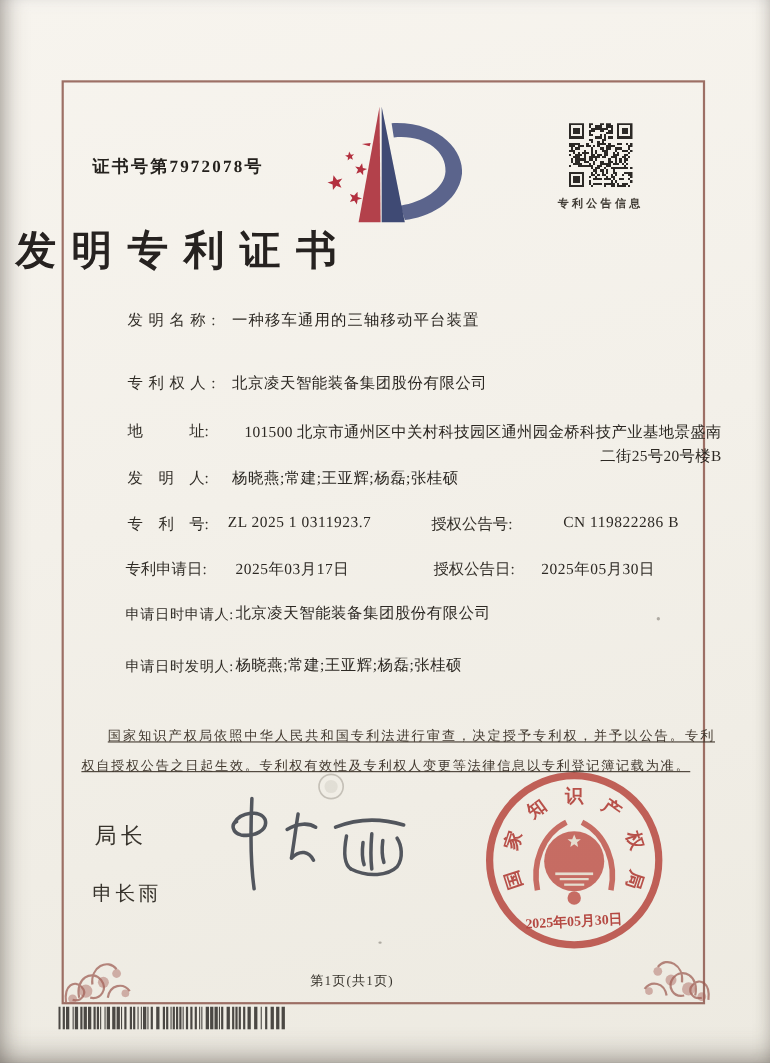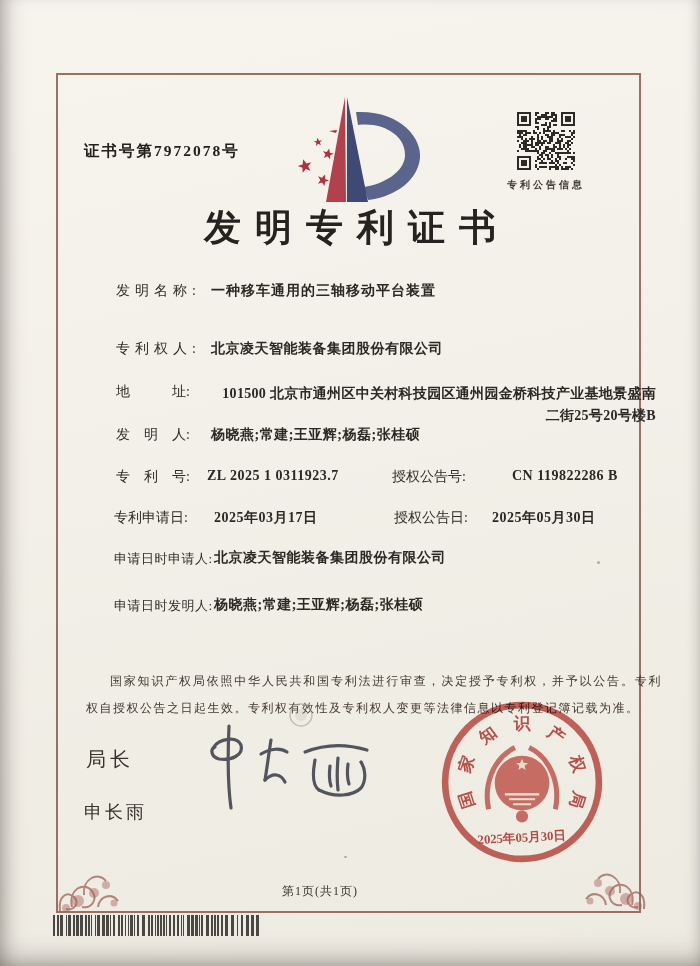--- a/index.html
+++ b/index.html
@@ -15,30 +15,30 @@
     color:#2e2a25;
   }
   .frame{position:absolute;left:56px;top:73px;width:585px;height:840px;
     border:2px solid #8d584e;opacity:.85;}
   .cert-no{position:absolute;left:84px;top:112px;font-size:15.5px;font-weight:700;
     letter-spacing:2px;color:#24211d;margin-top:29px;}
   .logo{position:absolute;left:272px;top:90px;width:155px;height:118px;}
   .qr{position:absolute;left:517px;top:112px;width:58px;height:58px;}
   .qr-caption{position:absolute;left:496px;top:178px;width:100px;text-align:center;
     font-size:10px;font-weight:700;letter-spacing:3px;color:#3f3a33;}
-  .title{position:absolute;left:0;top:203px;width:100%;text-align:center;
+  .title{position:absolute;left:0;top:203px;width:100%;text-align:left;
     font-size:37px;font-weight:700;letter-spacing:14px;padding-left:14px;color:#262220;}
   .flabel,.fvalue{position:absolute;font-size:14px;color:#312d27;white-space:nowrap;margin-left:24px;}
   .ls4{letter-spacing:5px;}
-  .fvalue{letter-spacing:.5px;color:#2c2823;font-weight:bold;}
+  .fvalue{letter-spacing:.5px;color:#2c2823;}
   .wrapval{white-space:normal;width:445px;line-height:22px;letter-spacing:.3px;text-align:right;}
   .smlabel{font-size:13px;letter-spacing:.5px;}
-  .legal{position:absolute;left:70px;top:652px;width:576px;margin:16px;
+  .legal{position:absolute;left:70px;top:652px;width:576px;margin:4px;
     font-size:12px;letter-spacing:1.5px;line-height:27px;color:#42392f;
-    text-indent:2em;text-align:justify;}
+    text-indent:2em;text-align:justify;text-decoration:underline;}
   .sign-title{position:absolute;left:86px;top:746px;font-size:20px;letter-spacing:4px;color:#38342d;}
   .sign-name{position:absolute;left:84px;top:800px;font-size:18px;letter-spacing:3px;color:#38342d;}
   .signature{position:absolute;left:175px;top:718px;width:215px;height:95px;}
   .seal{position:absolute;left:436px;top:696px;width:172px;height:172px;
     mix-blend-mode:multiply;opacity:.92;}
   .seal text{font-family:"Liberation Serif","DejaVu Serif",serif;font-weight:700;}
   .watermark{position:absolute;left:288px;top:702px;width:26px;height:26px;opacity:.5;}
   .page-no{position:absolute;left:0;top:883px;width:640px;text-align:center;
     font-size:12px;letter-spacing:1px;color:#38342d;}
   .orn{position:absolute;width:85px;height:64px;}

